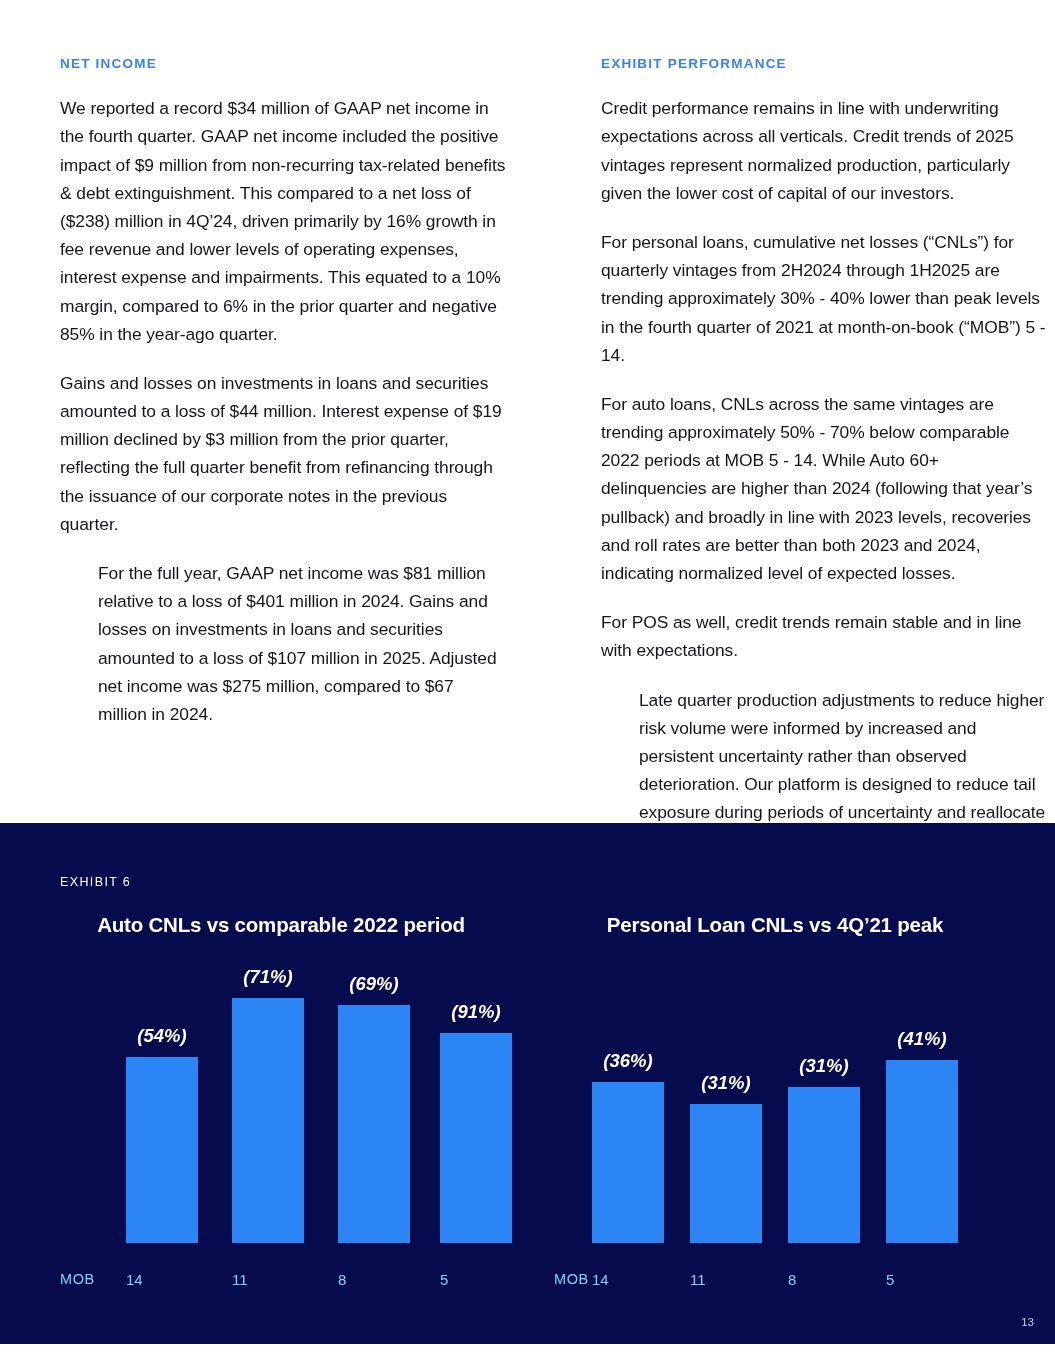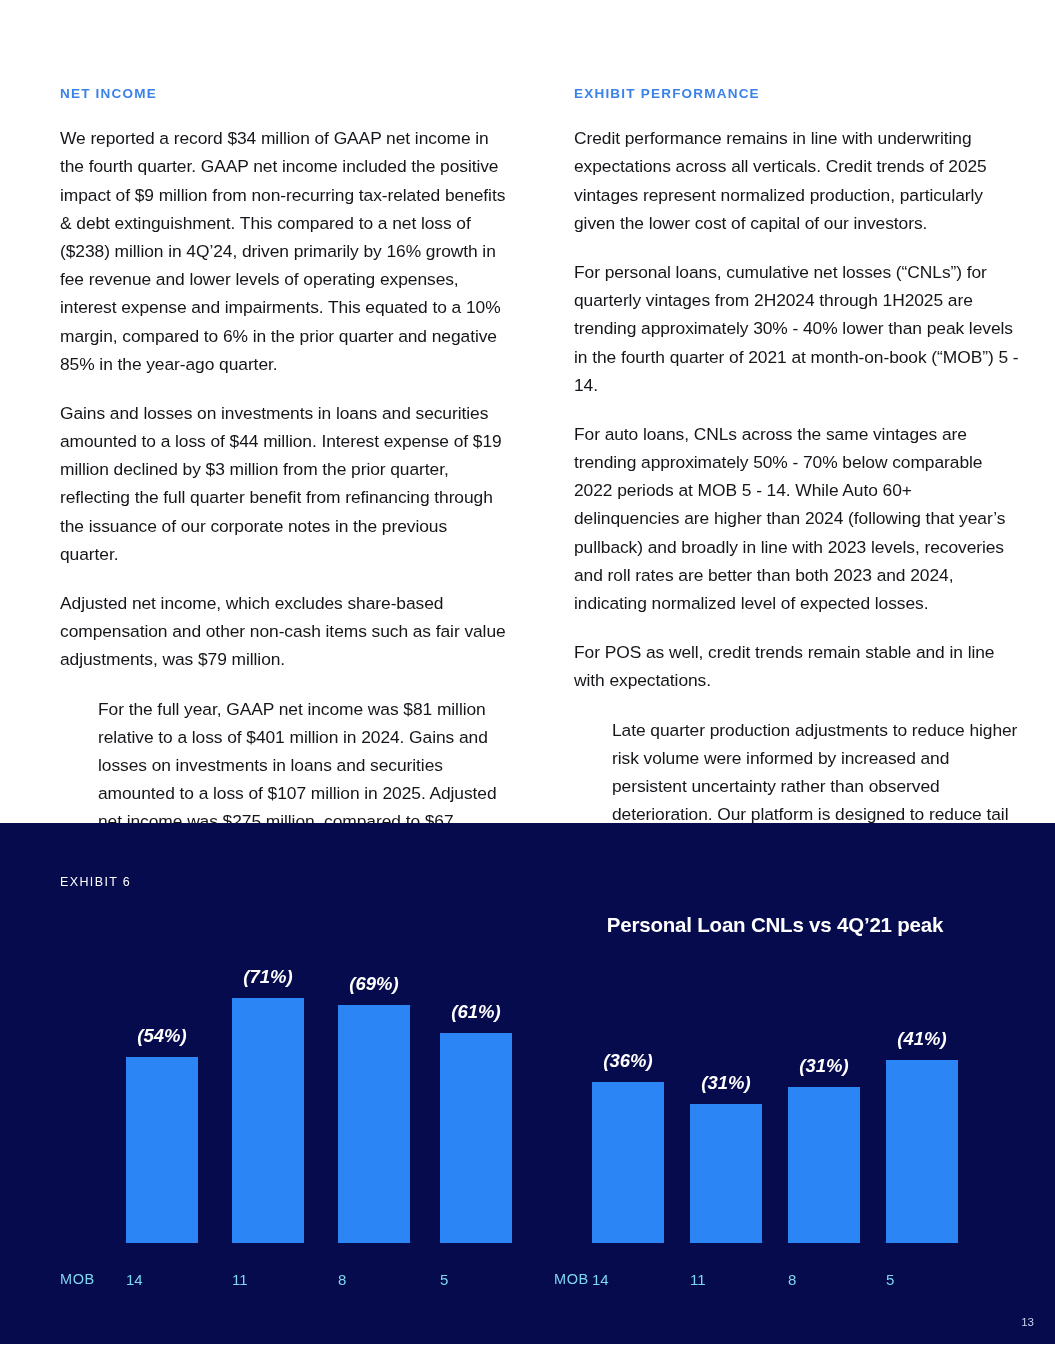--- a/index.html
+++ b/index.html
@@ -11,23 +11,23 @@
     overflow:hidden;
     -webkit-font-smoothing:antialiased;
   }
 
   
   .text-area{
     position:absolute;
     top:0; left:0;
     width:1026px; height:823px;
     box-sizing:border-box;
-    padding:86px 46px 0 60px;
+    padding:56px 46px 0 60px;
     display:flex;
-    gap:68px;
+    gap:95px;
   }
   .column{ width:446px; flex:0 0 446px; }
 
   .section-heading{
     font-size:13.5px;
     font-weight:bold;
     letter-spacing:0.09em;
     color:#3b82e8;
     margin:0 0 22px 0;
     line-height:1.2;
@@ -139,21 +139,20 @@
 </style>
 </head>
 <body>
 
 <div class="text-area">
 
   <div class="column">
     <h2 class="section-heading">NET INCOME</h2>
     <p class="body-para">We reported a record $34 million of GAAP net income in the fourth quarter. GAAP net income included the positive impact of $9 million from non-recurring tax-related benefits &amp; debt extinguishment. This compared to a net loss of ($238) million in 4Q’24, driven primarily by 16% growth in fee revenue and lower levels of operating expenses, interest expense and impairments. This equated to a 10% margin, compared to 6% in the prior quarter and negative 85% in the year-ago quarter.</p>
     <p class="body-para">Gains and losses on investments in loans and securities amounted to a loss of $44 million. Interest expense of $19 million declined by $3 million from the prior quarter, reflecting the full quarter benefit from refinancing through the issuance of our corporate notes in the previous quarter.</p>
-    <p class="body-para">Adjusted net income, which excludes share-based compensation and other non-cash items such as fair value adjustments, was $79 million.</p>
     <p class="body-para">For the full year, GAAP net income was $81 million relative to a loss of $401 million in 2024. Gains and losses on investments in loans and securities amounted to a loss of $107 million in 2025. Adjusted net income was $275 million, compared to $67 million in 2024.</p>
   </div>
 
   <div class="column">
     <h2 class="section-heading">EXHIBIT PERFORMANCE</h2>
     <p class="body-para">Credit performance remains in line with underwriting expectations across all verticals.  Credit trends of 2025 vintages represent normalized production, particularly given the lower cost of capital of our investors.</p>
     <p class="body-para">For personal loans, cumulative net losses (“CNLs”) for quarterly vintages from 2H2024 through 1H2025 are trending approximately 30% - 40% lower than peak levels in the fourth quarter of 2021 at month-on-book (“MOB”) 5 - 14.</p>
     <p class="body-para">For auto loans, CNLs across the same vintages are trending approximately 50% - 70% below comparable 2022 periods at MOB 5 - 14. While Auto 60+ delinquencies are higher than 2024 (following that year’s pullback) and broadly in line with 2023 levels, recoveries and roll rates are better than both 2023 and 2024, indicating normalized level of expected losses.</p>
     <p class="body-para">For POS as well, credit trends remain stable and in line with expectations.</p>
     <p class="body-para">Late quarter production adjustments to reduce higher risk volume were informed by increased and persistent uncertainty rather than observed deterioration. Our platform is designed to reduce tail exposure during periods of uncertainty and reallocate as conditions improve.</p>
@@ -161,36 +160,37 @@
 
 </div>
 
 <div class="exhibit-band">
 
   <div class="exhibit-label">EXHIBIT 6</div>
 
   <div class="charts-row">
 
     <div class="chart left">
+      <div class="chart-title">Auto CNLs vs comparable 2022 period</div>
       <div class="plot">
           <div class="bar-slot" style="left: 90px; height: 186.3px;">
             <div class="bar" style="height: 186.3px; background: rgb(43, 133, 245);"></div>
             <div class="bar-label" style="bottom: 196.3px;">(54%)</div>
           </div>
           <div class="bar-slot" style="left: 196px; height: 244.95px;">
             <div class="bar" style="height: 244.95px; background: rgb(43, 133, 245);"></div>
             <div class="bar-label" style="bottom: 254.95px;">(71%)</div>
           </div>
           <div class="bar-slot" style="left: 302px; height: 238.05px;">
             <div class="bar" style="height: 238.05px; background: rgb(43, 133, 245);"></div>
             <div class="bar-label" style="bottom: 248.05px;">(69%)</div>
           </div>
           <div class="bar-slot" style="left: 404px; height: 210.45px;">
             <div class="bar" style="height: 210.45px; background: rgb(43, 133, 245);"></div>
-            <div class="bar-label" style="bottom: 220.45px;">(61%)</div>
+            <div class="bar-label" style="bottom: 220.45px;">(91%)</div>
           </div>
         </div>
       <div class="axis-row">
         <span class="axis-name">MOB</span>
       <span class="axis-tick" style="left: 90px;">14</span>
           <span class="axis-tick" style="left: 196px;">11</span>
           <span class="axis-tick" style="left: 302px;">8</span>
           <span class="axis-tick" style="left: 404px;">5</span>
         </div>
     </div>

